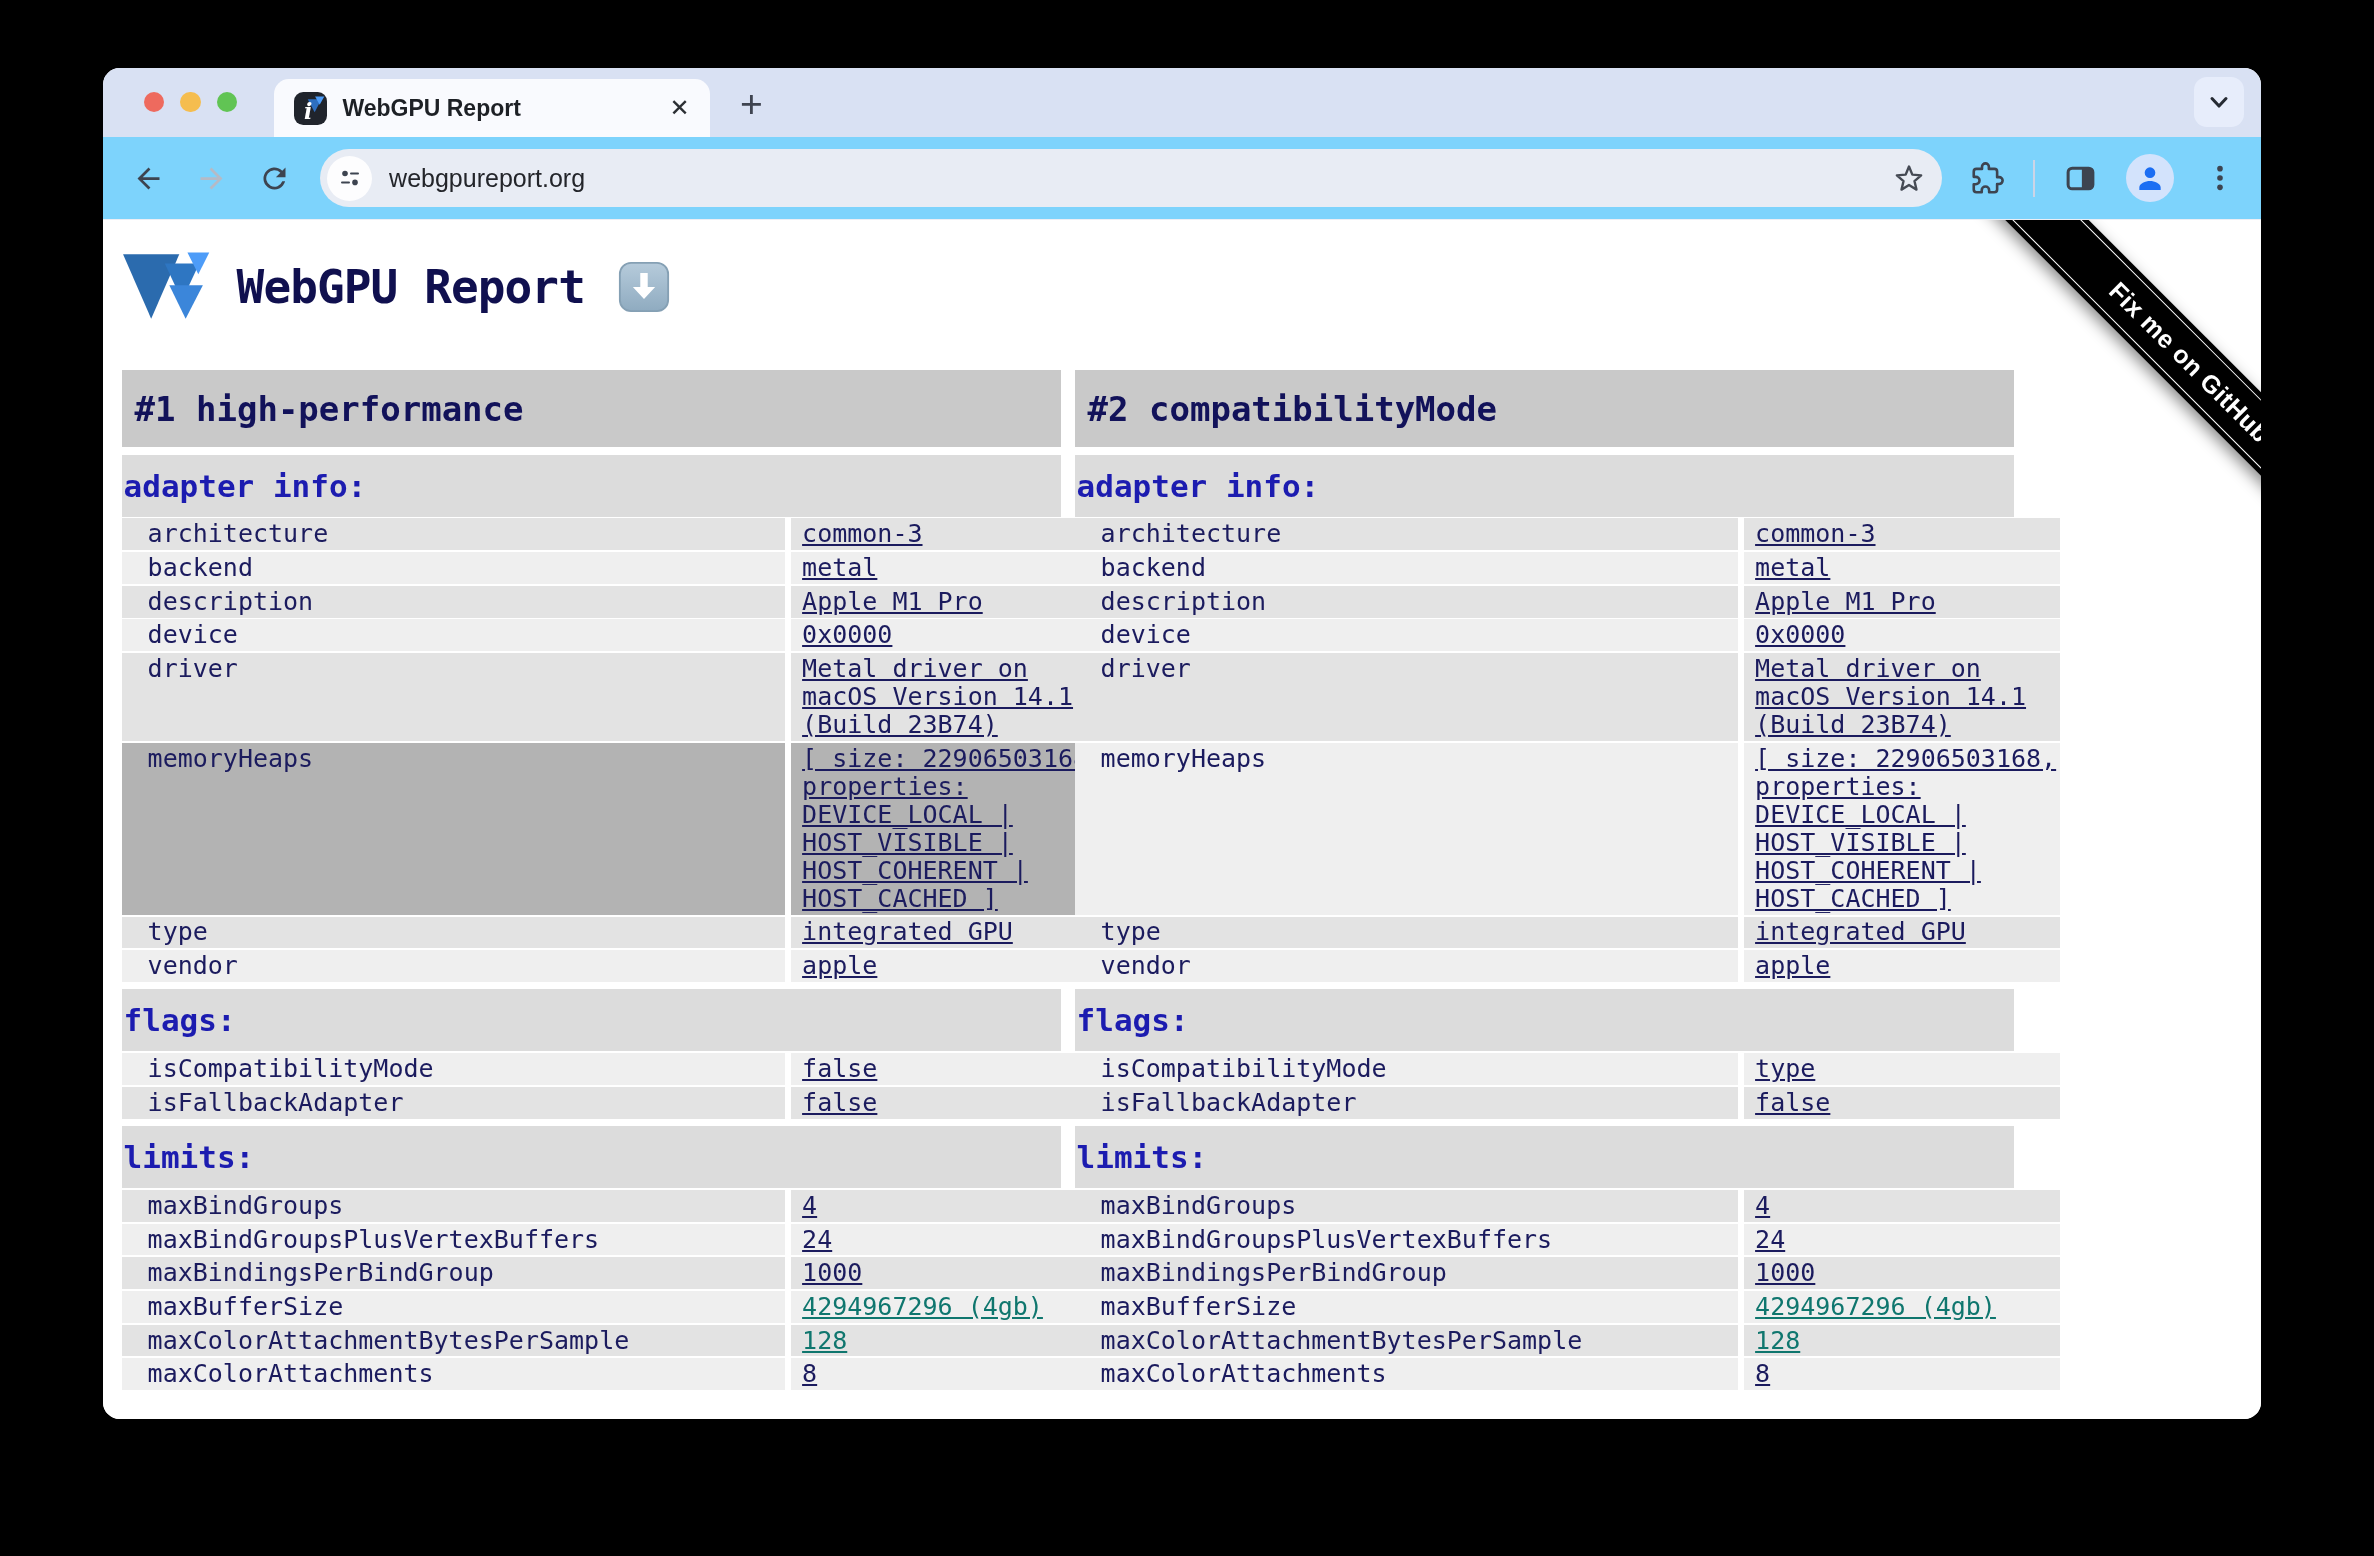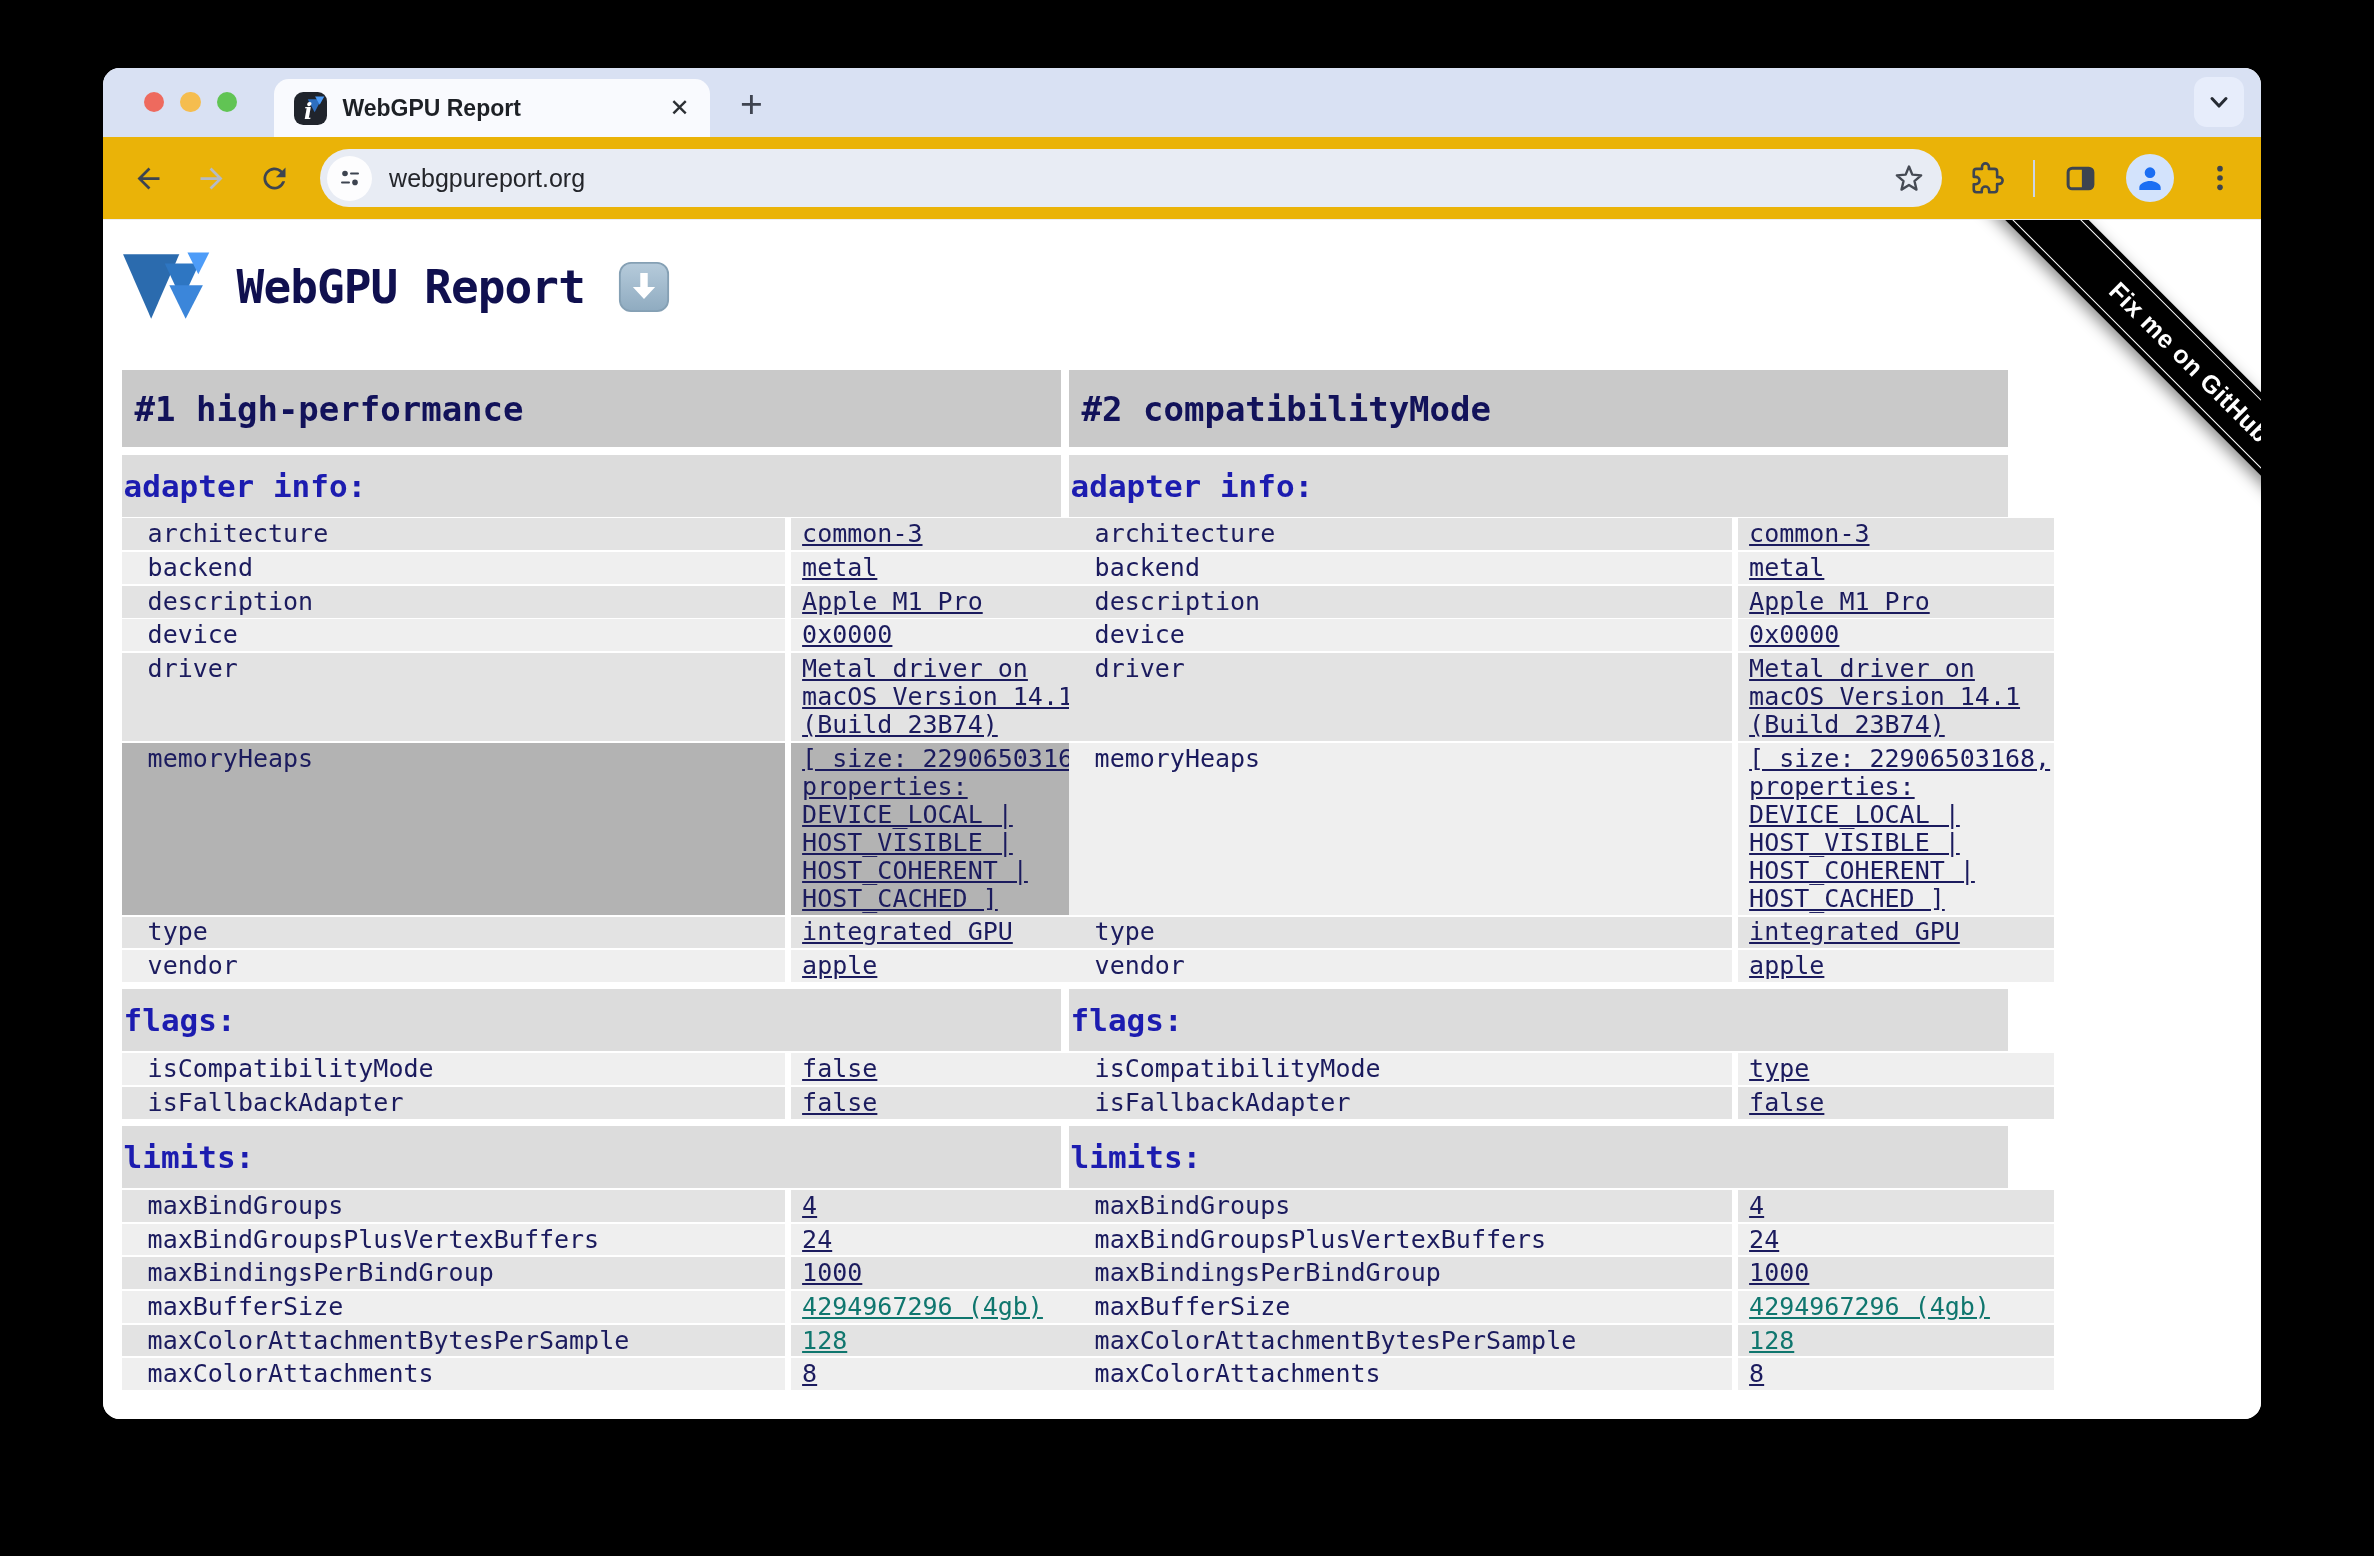--- a/index.html
+++ b/index.html
@@ -33,21 +33,21 @@
     font-size:39px; font-weight:300; color:#3f4450;
   }
   .chevron-btn {
     position:absolute; right:16.7px; top:9.3px; width:50px; height:50px;
     border-radius:13px; background:#e7edfb;
     display:flex; align-items:center; justify-content:center;
   }
 
   
   .toolbar {
-    height:83px; background:#eab308; flex:none;
+    height:83px; background:#7dd3fc; flex:none;
     display:flex; align-items:center; padding:0 24px 0 28px; gap:28px;
     border-bottom:0.9px solid #eceef4;
   }
   .nav-icon { width:35px; height:35px; flex:none; display:flex; align-items:center; justify-content:center; }
   .address-bar {
     flex:1; height:58px; background:#e8ecf4; border-radius:29px;
     display:flex; align-items:center; padding:0 16.7px 0 7.4px; gap:16.7px; min-width:0;
   }
   .tune-circle { width:45px; height:45px; border-radius:50%; background:#fdfdfe; flex:none;
     display:flex; align-items:center; justify-content:center; }
@@ -58,21 +58,21 @@
 
   
   .page { flex:1; background:#fff; position:relative; overflow:hidden;
     font-family:"DejaVu Sans Mono", monospace; }
 
   .report-header { display:flex; align-items:center; gap:24px; margin:28px 0 28px 18.6px; }
   .page-title { font-family:"DejaVu Sans Mono", monospace; font-size:46px; font-weight:bold;
     color:#10104f; letter-spacing:-0.9px; }
   .download-btn { width:52px; height:52px; flex:none; margin-left:9.3px; cursor:pointer; }
 
-  .columns { display:flex; gap:8px; margin-left:18.6px; align-items:flex-start;margin-top:44px; }
+  .columns { display:flex; gap:14px; margin-left:18.6px; align-items:flex-start;margin-top:44px; }
   .report-col { width:939px; flex:none; }
 
   .col-title { background:#c9c9c9; color:#12125a; font-weight:bold; font-size:34px;
     padding:18.6px 13px; margin-bottom:7.4px; }
   .section-title { background:#dcdcdc; color:#1c1cb0; font-weight:bold; font-size:31px;
     padding:13px 2px; margin:7.4px 0 1.9px 0; }
 
   .row { display:flex; margin-bottom:1.9px; font-size:25px; line-height:1.12; color:#1b1b5e; }
   .cell-key { width:663px; flex:none; padding:1.9px 7.4px 1.9px 26px; margin-right:6.5px;
     word-break:break-word; }

